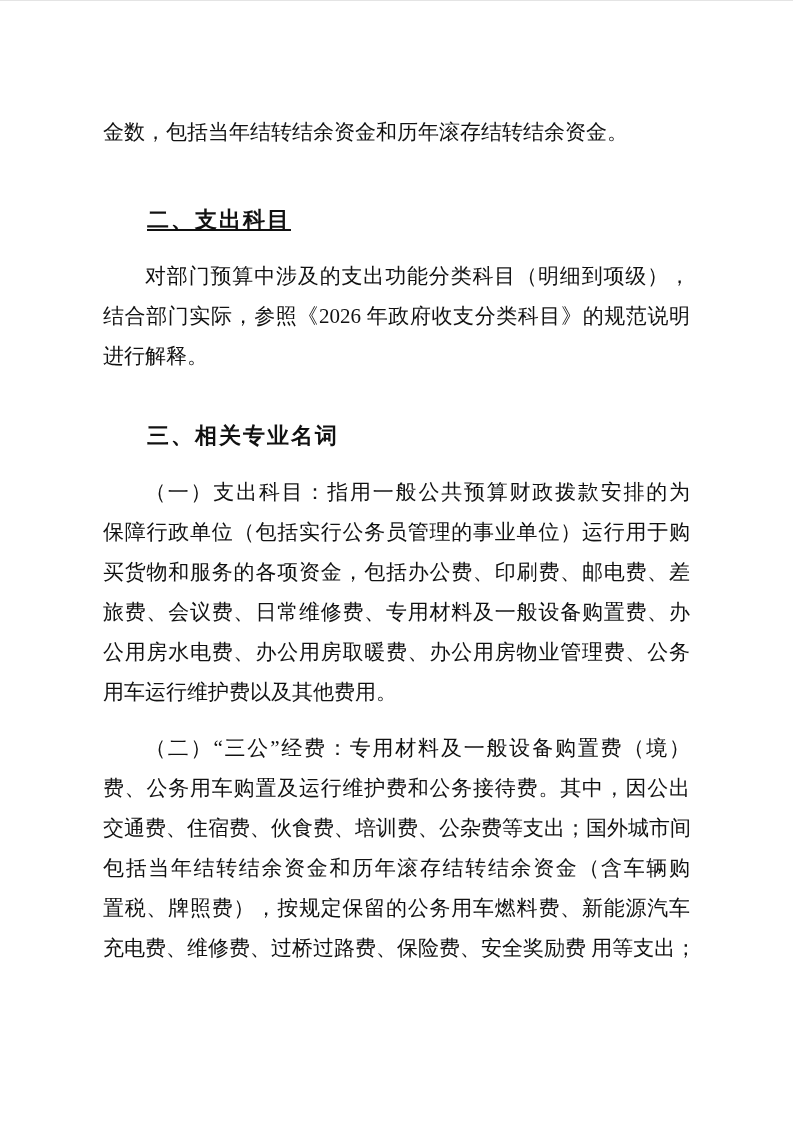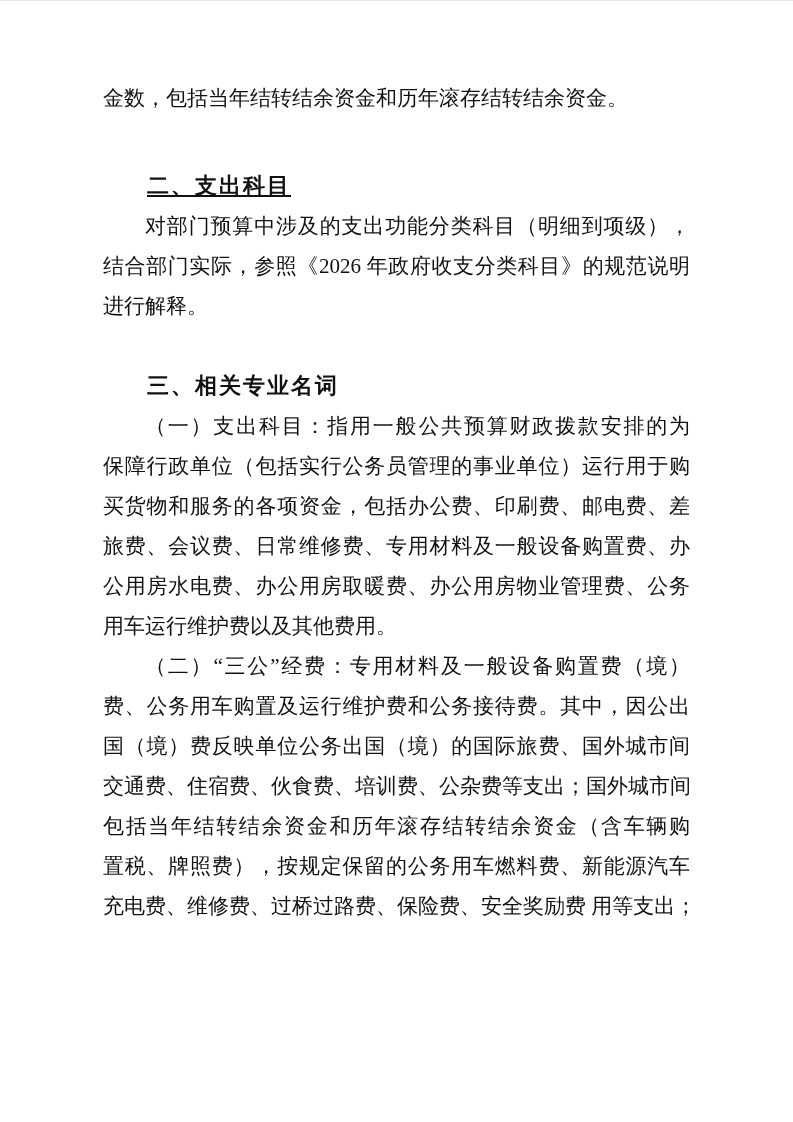--- a/index.html
+++ b/index.html
@@ -15,36 +15,36 @@
   .top-edge {
     position: absolute;
     top: 0; left: 0;
     width: 793px; height: 1px;
     background: #e4e4e4;
   }
   .doc {
     position: absolute;
     top: 0; left: 0;
     width: 793px; height: 1122px;
-    padding: 78px 103px 0 103px;
+    padding: 112px 103px 0 103px;
   }
   .line {
     height: 40px;
     line-height: 40px;
     font-size: 21px;
     text-align: justify;
     text-align-last: justify;
     text-justify: inter-character;
     overflow: hidden;
     white-space: nowrap;
   }
   .line.last {
     text-align-last: left;
   }
-  .line.indent { text-indent: 2em; }
+  .line.indent { text-indent: 2em; margin-top: 16px; }
   .heading {
     height: 40px;
     line-height: 40px;
     font-size: 22px;
     font-weight: bold;
     text-indent: 2em;
     letter-spacing: 2px;
   }
   .heading.h2 { margin-top: 48px; text-decoration: underline; }
   .heading.h3 { margin-top: 40px; }
@@ -68,19 +68,18 @@
 
   <div class="line indent">（一）支出科目：指用一般公共预算财政拨款安排的为</div>
   <div class="line">保障行政单位（包括实行公务员管理的事业单位）运行用于购</div>
   <div class="line">买货物和服务的各项资金，包括办公费、印刷费、邮电费、差</div>
   <div class="line">旅费、会议费、日常维修费、专用材料及一般设备购置费、办</div>
   <div class="line">公用房水电费、办公用房取暖费、办公用房物业管理费、公务</div>
   <div class="line last">用车运行维护费以及其他费用。</div>
 
   <div class="line indent">（二）“三公”经费：专用材料及一般设备购置费（境）</div>
   <div class="line">费、公务用车购置及运行维护费和公务接待费。其中，因公出</div>
-  <div class="line">国（境）费反映单位公务出国（境）的国际旅费、国外城市间</div>
   <div class="line">交通费、住宿费、伙食费、培训费、公杂费等支出；国外城市间</div>
   <div class="line">包括当年结转结余资金和历年滚存结转结余资金（含车辆购</div>
   <div class="line">置税、牌照费），按规定保留的公务用车燃料费、新能源汽车</div>
   <div class="line">充电费、维修费、过桥过路费、保险费、安全奖励费 用等支出；</div>
 
 </div>
 
 </body></html>

